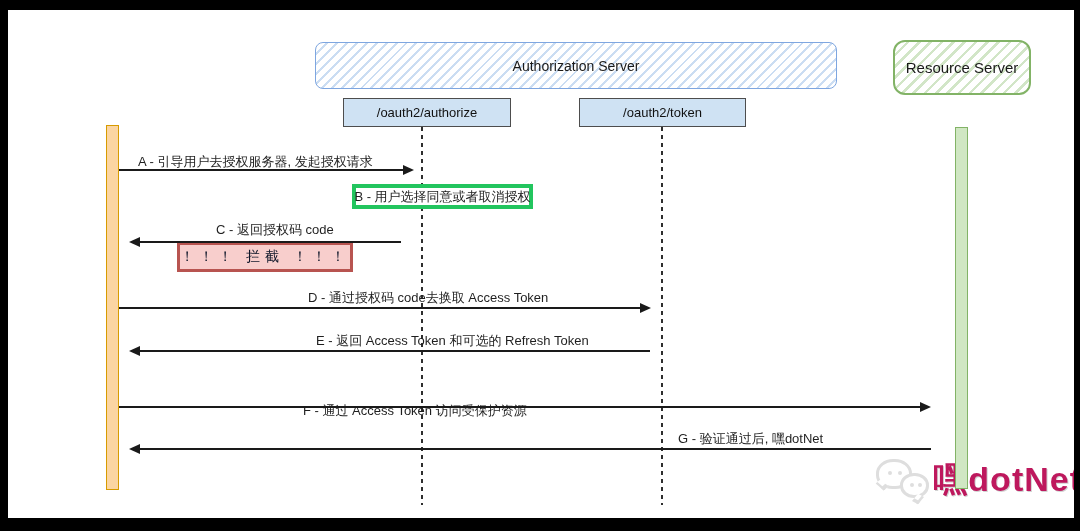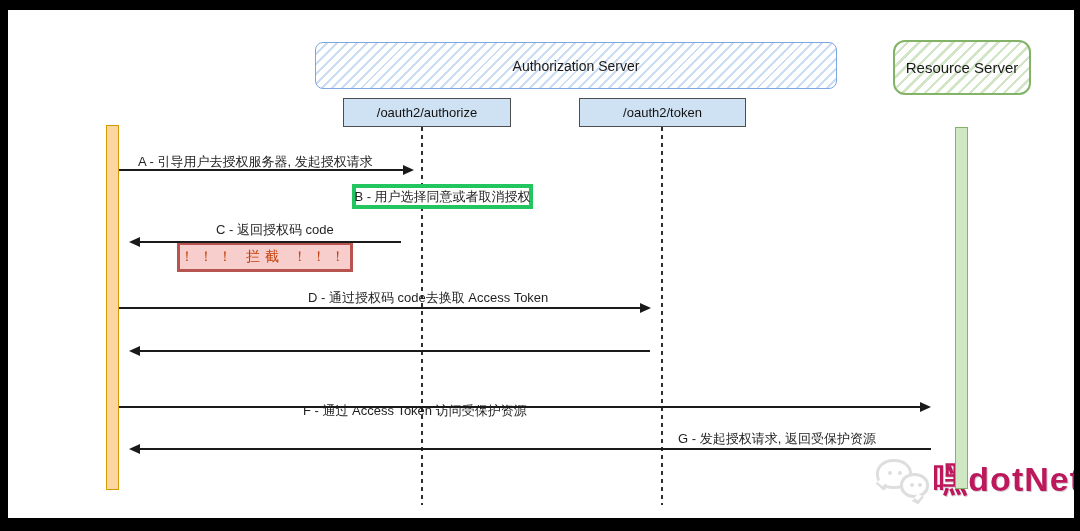--- a/index.html
+++ b/index.html
@@ -72,22 +72,22 @@
 
   .note-box {
     left: 352px; top: 184px; width: 181px; height: 25px;
     background: #fff; border: 4px solid #22c55e;
     display: flex; align-items: center; justify-content: center;
     font-size: 13px; color: #1f1f1f; white-space: nowrap; z-index: 2;
   }
   .alert-box {
     left: 177px; top: 242px; width: 176px; height: 30px;
     background: #f8cecc; border: 3px solid #b85450;
-    display: flex; align-items: center; justify-content: flex-start;
-    font-size: 14px; color: #c2410c; letter-spacing: 5px; white-space: nowrap;
+    display: flex; align-items: center; justify-content: flex-end;
+    font-size: 14px; color: #0f172a; letter-spacing: 5px; white-space: nowrap;
     z-index: 1;
   }
 
   
   .watermark { left: 872px; top: 452px; width: 210px; height: 56px; z-index: 0; display: flex; align-items: center; }
   .wechat-icon { position: relative; width: 62px; height: 50px; }
   .bubble { position: absolute; background: #fff; border: 3px solid #dedede; }
   .bubble-big { left: 4px; top: 4px; width: 36px; height: 30px; border-radius: 48% 48% 46% 46%; }
   .bubble-small { left: 28px; top: 18px; width: 29px; height: 25px; border-radius: 48%; }
   .eye { position: absolute; width: 4px; height: 4px; border-radius: 50%; background: #dedede; }
@@ -138,28 +138,29 @@
       <div class="abs head head-left" style="left:129px; top:237px;"></div>
 
       <div class="abs alert-box">
         <span>！！！ 拦截 ！！！</span>
       </div>
 
       <div class="abs msg-label" style="left:308px; top:289px;">D - 通过授权码 code去换取 Access Token</div>
       <div class="abs msg-line" style="left:118px; top:307px; width:523px;"></div>
       <div class="abs head head-right" style="left:640px; top:303px;"></div>
 
+      <div class="abs msg-label" style="left:316px; top:332px;">E - 返回 Access Token 和可选的 Refresh Token</div>
       <div class="abs msg-line" style="left:139px; top:350px; width:511px;"></div>
       <div class="abs head head-left" style="left:129px; top:346px;"></div>
 
       <div class="abs msg-label" style="left:303px; top:402px;">F - 通过 Access Token 访问受保护资源</div>
       <div class="abs msg-line" style="left:118px; top:406px; width:803px;"></div>
       <div class="abs head head-right" style="left:920px; top:402px;"></div>
 
-      <div class="abs msg-label" style="left:678px; top:430px;">G - 发起授权请求, 返回受保护资源</div>
+      <div class="abs msg-label" style="left:678px; top:430px;">G - 验证通过后, 嘿dotNet</div>
       <div class="abs msg-line" style="left:139px; top:448px; width:792px;"></div>
       <div class="abs head head-left" style="left:129px; top:444px;"></div>
 
       <div class="abs watermark">
         <div class="wechat-icon">
           <div class="bubble bubble-big">
             <span class="eye" style="left:9px; top:9px;"></span>
             <span class="eye" style="left:19px; top:9px;"></span>
           </div>
           <div class="tail tail-big"></div>

